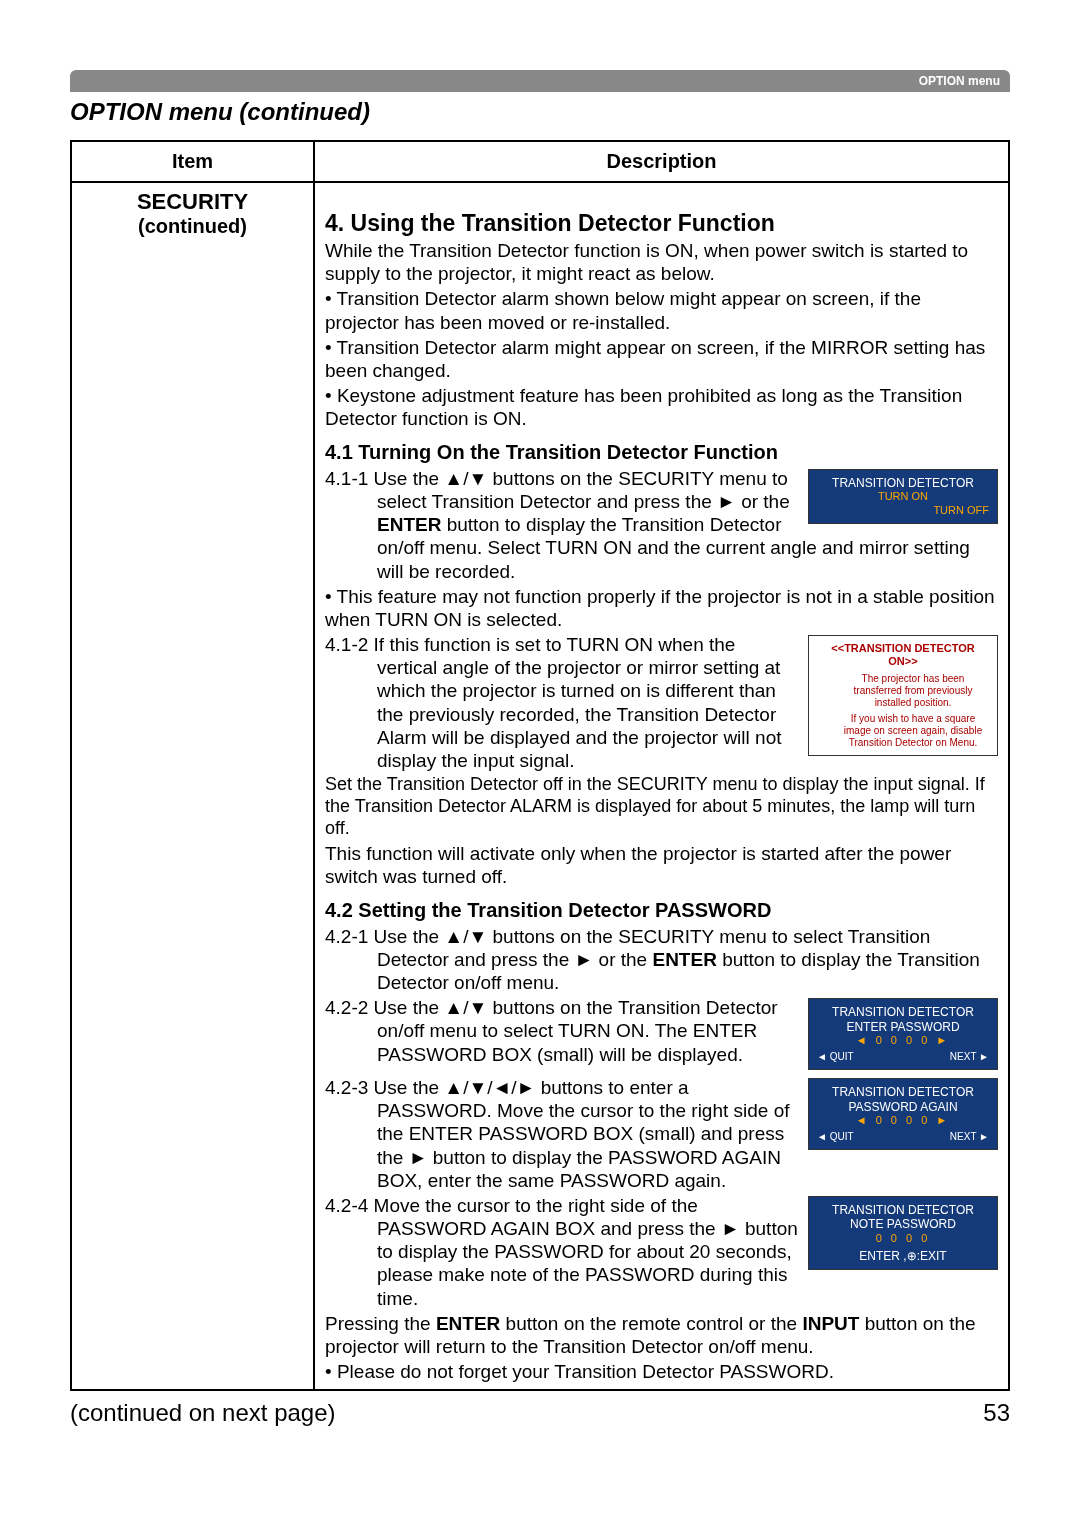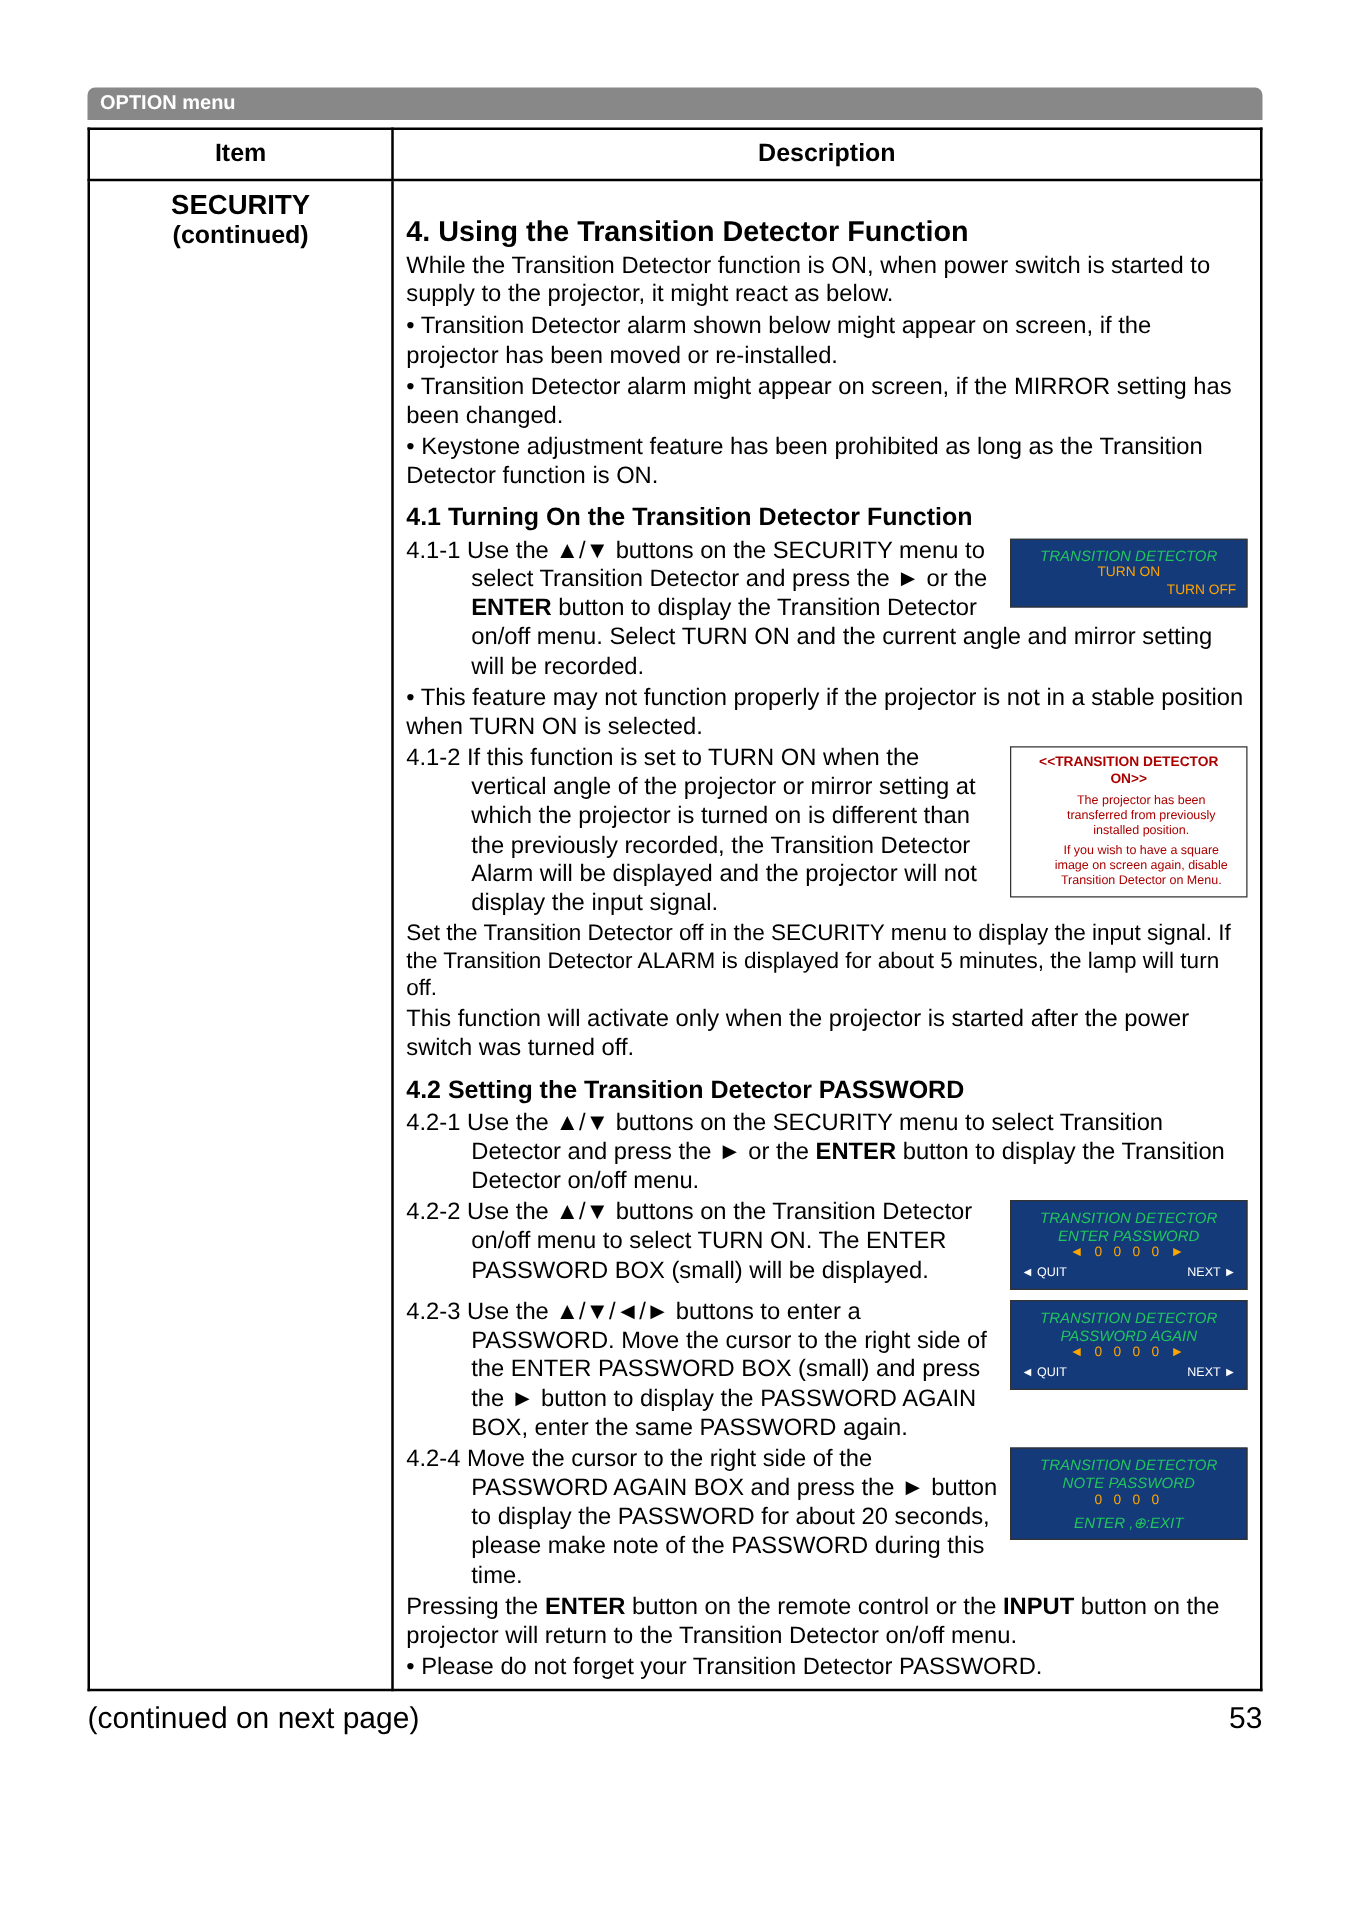--- a/index.html
+++ b/index.html
@@ -1,52 +1,53 @@
 <!DOCTYPE html>
 <html><head>
 <meta charset="utf-8">
 <style>
   * { margin: 0; padding: 0; box-sizing: border-box; }
   body { font-family: Arial, Helvetica, sans-serif; background: #fff; width: 1080px; height: 1532px; position: relative; }
   .page { padding: 70px 70px 30px 70px; }
-  .topbar { background: #888; color: #fff; font-size: 16px; font-weight: bold; padding: 4px 10px; text-align: left; border-radius: 6px 6px 0 0; margin-bottom: 6px; }
+  .topbar { background: #888; color: #fff; font-size: 12px; font-weight: bold; padding: 4px 10px; text-align: right; border-radius: 6px 6px 0 0; margin-bottom: 6px; }
   .section-title { font-size: 24px; font-weight: bold; font-style: italic; margin-bottom: 14px; }
   table.main { width: 100%; border-collapse: collapse; table-layout: fixed; }
   table.main th, table.main td { border: 2px solid #000; padding: 6px 10px; vertical-align: top; }
   table.main th { font-size: 20px; font-weight: bold; text-align: center; padding: 8px; }
   table.main th.col-item { width: 243px; }
   .item-label { text-align: center; font-weight: bold; font-size: 22px; padding-top: 500px; }
   .item-label .sub { font-weight: bold; font-size: 20px; display: block; }
   .desc { font-size: 19px; line-height: 1.22; overflow: hidden; }
   .h3 { font-size: 23px; font-weight: bold; margin-top: 20px; }
   .h4 { font-size: 20px; font-weight: bold; margin-top: 10px; }
   .para { margin-top: 2px; }
   .bullet { margin-left: 0; }
   .step { padding-left: 52px; text-indent: -52px; margin-top: 2px; }
   .float-box { float: right; width: 190px; margin: 4px 0 4px 10px; border: 1px solid #333; font-size: 11px; background: #143a7a; color: #fff; }
   .float-box .inner { padding: 6px 8px; text-align: center; }
   .float-box.white { background: #fff; color: #000; }
   .float-box.white .title { color: #a00; font-weight: bold; text-align: center; font-size: 11px; }
   .float-box.white .body { color: #a00; text-align: center; font-size: 10px; line-height: 1.2; margin-top: 4px; margin-left: 20px; }
-  .tb-title { color: #22c55e; font-size: 12px; text-align: center; font-style: italic; }
+  .tb-title { color: #ffffff; font-size: 12px; text-align: center; }
   .tb-row { display: flex; justify-content: space-between; font-size: 10px; margin-top: 3px; gap: 21px; }
   .tb-on { color: #ffa500; text-align: center; }
   .tb-off { color: #ffa500; text-align: right; }
   .tb-digits { color: #ffa500; text-align: center; letter-spacing: 3px; }
   .tb-quit { color: #fff; }
   .tb-next { color: #fff; }
   .bottom { margin-top: 8px; font-size: 24px; display: flex; justify-content: space-between; }
   .bold { font-weight: bold; }
   .clear { clear: both; }
 </style>
 </head>
 <body>
 
 <div class="page">
   <div class="topbar">OPTION menu</div>
+  <div class="section-title">OPTION menu (continued)</div>
 
   <table class="main">
     <tbody>
         <tr>
       <th class="col-item">Item</th>
       <th>Description</th>
     </tr>
     <tr>
       <td class="item-label">
         <span>SECURITY</span>

